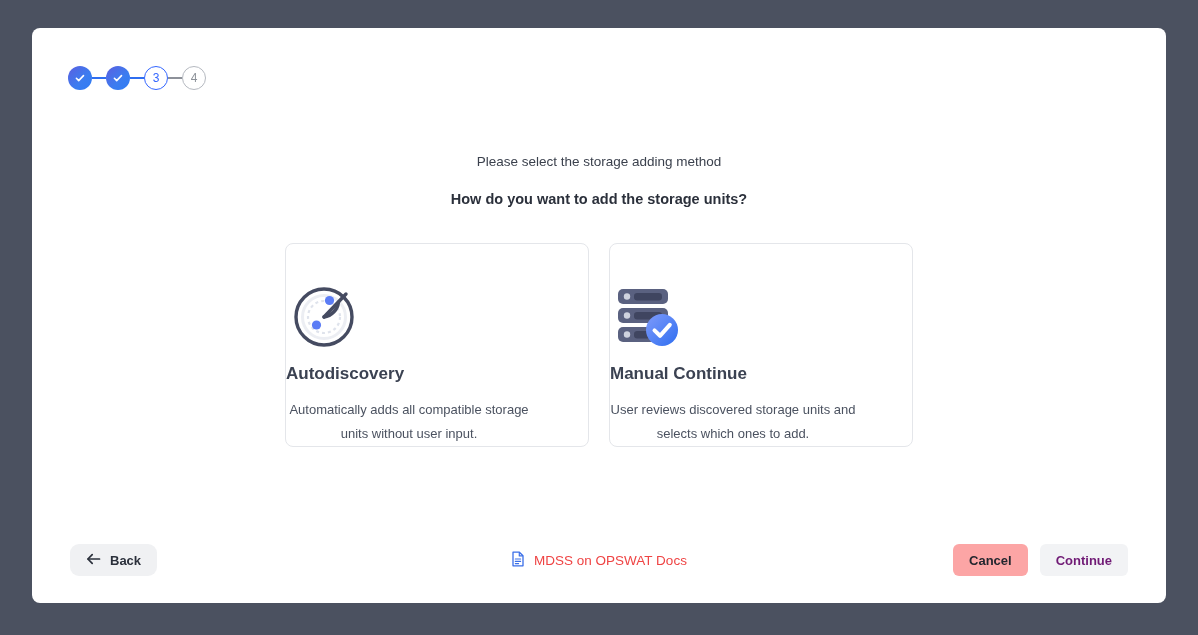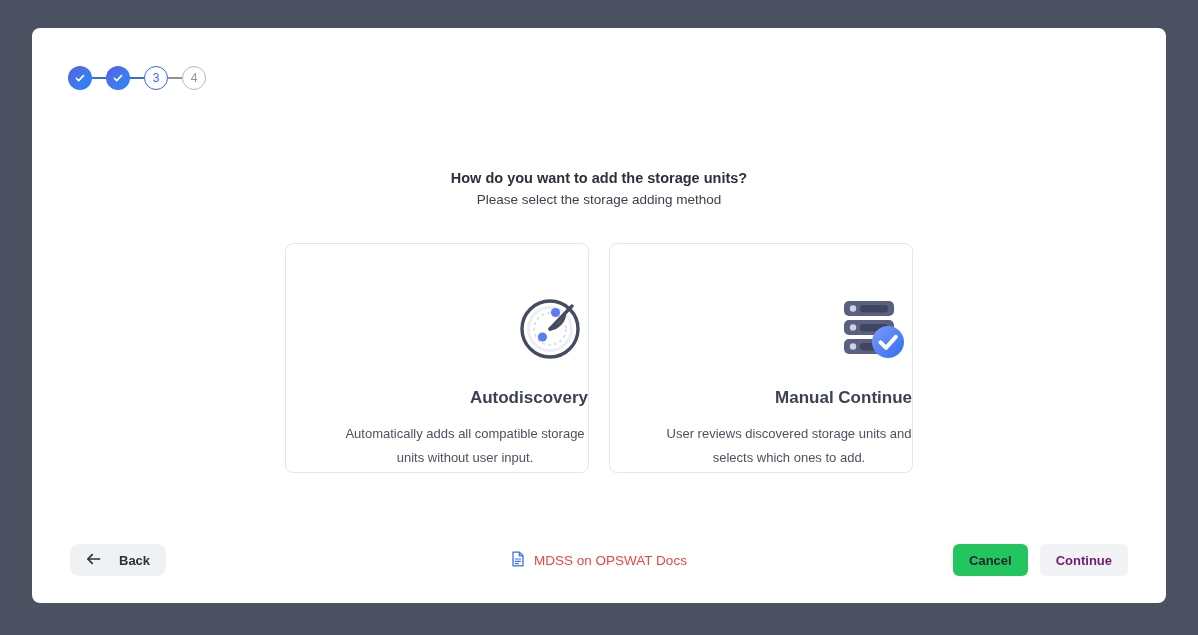--- a/index.html
+++ b/index.html
@@ -99,28 +99,28 @@
     position: absolute;
     left: 0;
     right: 0;
     top: 215px;
     display: flex;
     justify-content: center;
     gap: 20px;
   }
   .option-card {
     width: 304px;
-    height: 230px;
+    height: 204px;
     border: 1px solid #e4e6ea;
     border-radius: 8px;
     background: #ffffff;
     box-sizing: border-box;
     display: flex;
     flex-direction: column;
-    align-items: flex-end;
+    align-items: flex-start;
     cursor: pointer;
   }
   .card-icon {
     height: 110px;
     display: flex;
     align-items: center;
     justify-content: center;
     margin-top: 28px;
   }
   .card-title {
@@ -158,21 +158,21 @@
     box-sizing: border-box;
   }
   #back-button {
     position: absolute;
     left: 38px;
     top: 0;
     background: #f0f1f3;
     color: #2b303b;
     display: flex;
     align-items: center;
-    gap: 18px;
+    gap: 9px;
     border-radius: 9px;
   }
   #back-arrow-icon {
     font-size: 14px;
     line-height: 1;
     display: block;
   }
   #docs-link {
     position: absolute;
     left: 0;
@@ -189,21 +189,21 @@
   }
   #doc-icon { display: block; }
   #right-buttons {
     position: absolute;
     right: 38px;
     top: 0;
     display: flex;
     gap: 12px;
   }
   #cancel-button {
-    background: #22c55e;
+    background: #fca5a5;
     color: #23262e;
     min-width: 64px;
   }
   #continue-button {
     background: #f2f3f5;
     color: #701a75;
     min-width: 78px;
     cursor: default;
   }
 </style>
@@ -232,22 +232,22 @@
     <div class="step current">
       <span>3</span>
     </div>
     <div class="connector inactive"></div>
     <div class="step pending">
       <span>4</span>
     </div>
   </div>
 
   <div id="headings">
+    <div id="subtitle">Please select the storage adding method</div>
     <div id="question">How do you want to add the storage units?</div>
-    <div id="subtitle">Please select the storage adding method</div>
   </div>
 
   <div id="options">
 
     <div class="option-card">
       <div class="card-icon">
         <svg width="76" height="76" viewBox="0 0 76 76" aria-hidden="true">
           <circle cx="38" cy="40" r="28" fill="none" stroke="#454b61" stroke-width="3.4"></circle>
           <circle cx="38" cy="40" r="21.5" fill="none" stroke="#eceef3" stroke-width="3"></circle>
           <circle cx="38" cy="40" r="16" fill="none" stroke="#dfe3ec" stroke-width="2.2" stroke-dasharray="3 3"></circle>

